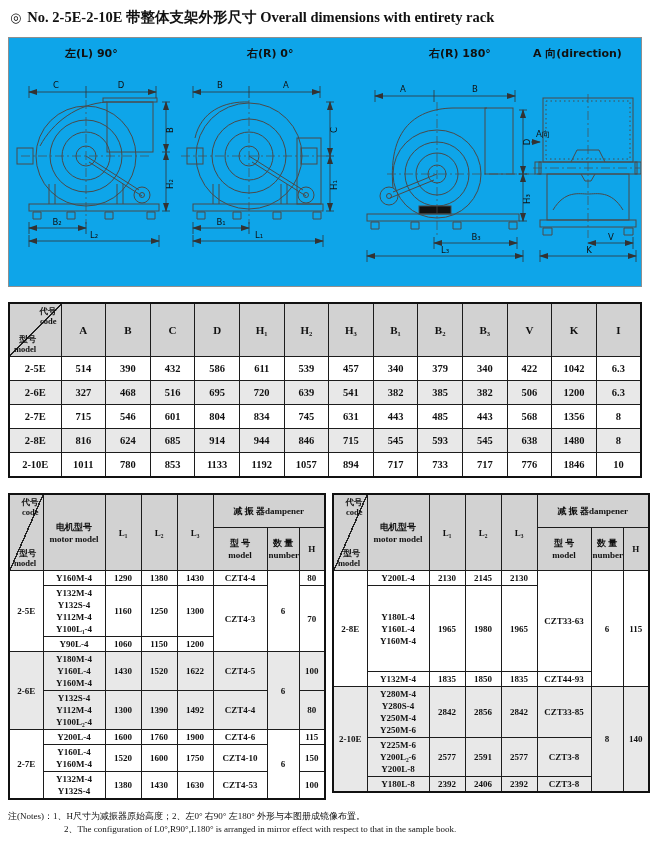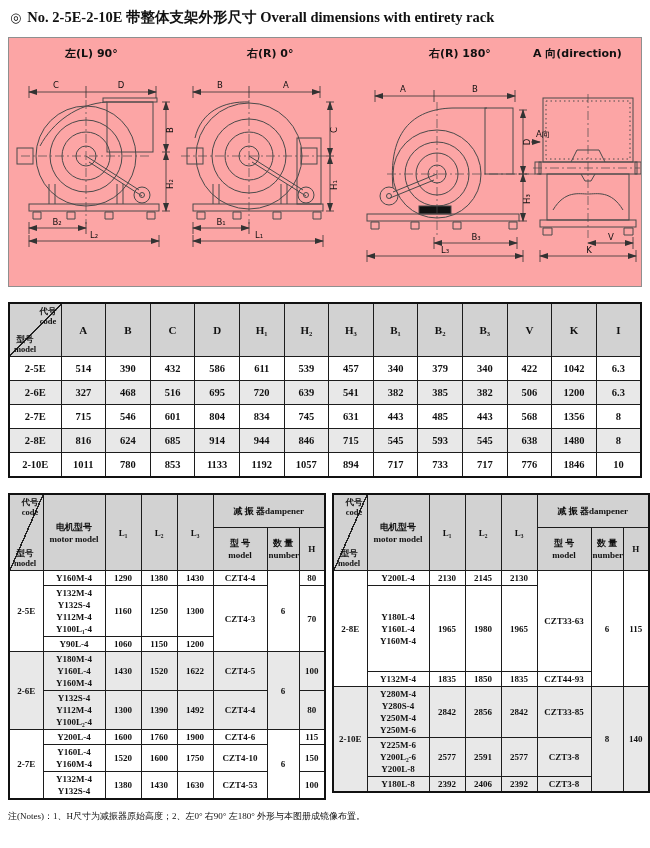--- a/index.html
+++ b/index.html
@@ -1,20 +1,20 @@
 <!DOCTYPE html>
 <html><head>
 <meta charset="utf-8">
 <style>
   html,body{margin:0;padding:0;}
   body{width:650px;height:848px;background:#ffffff;color:#111;
        font-family:"Liberation Serif","DejaVu Sans",serif;}
   .title{padding:8px 10px 2px;font-weight:bold;font-size:14.5px;white-space:nowrap;}
   .title .bullet{font-size:13px;margin-right:6px;}
-  .panel{margin:8px 8px 0;border:1px solid #8f8f8f;height:248px;position:relative;background:#fca5a5;}
+  .panel{margin:8px 8px 0;border:1px solid #8f8f8f;height:248px;position:relative;background:#0ea5e9;}
   .panel .hd{position:absolute;top:8px;font-weight:bold;font-size:11px;
              font-family:"DejaVu Sans","Liberation Sans",sans-serif;white-space:nowrap;}
   .hd1{left:56px}.hd2{left:238px}.hd3{left:420px}.hd4{left:524px}
   svg.draw{position:absolute;left:0;top:0;}
   table{border-collapse:collapse;table-layout:fixed;}
   td{border:1px solid #1c1c1c;text-align:center;vertical-align:middle;font-weight:bold;overflow:hidden;}
   .maintbl{width:634px;margin:15px 8px 0;font-size:10.5px;border:2px solid #111;}
   .maintbl td.h{background-color:#d2d2d2;height:50px;font-size:11px;}
   .maintbl tr.d td{height:21px;}
   .maintbl tr.alt td{background-color:#e8e8e8;}
@@ -22,21 +22,21 @@
   .motbl{width:314px;font-size:9px;border:2px solid #111;height:293px;}
   .motbl td{padding:1px 1px;line-height:12px;}
   .motbl td.h{background-color:#d2d2d2;}
   .pre{white-space:pre-line;}
   .motors{white-space:pre-line;line-height:12.5px;margin-left:44px;}
   tbody.gray td{background-color:#e8e8e8;}
   .diag{position:relative;background-image:linear-gradient(to bottom right,
         transparent calc(50% - 0.7px),#222 calc(50% - 0.7px),#222 calc(50% + 0.7px),transparent calc(50% + 0.7px));}
   .diag .tr{position:absolute;top:2px;right:4px;line-height:10px;text-align:center;}
   .diag .bl{position:absolute;bottom:2px;left:4px;line-height:10px;text-align:center;}
-  .diag span{display:block;font-size:8.5px;}
+  .diag span{display:block;font-size:8.5px;text-align:right;}
   .notes{margin:10px 8px 16px;font-size:9px;line-height:1.45;}
   .notes .en{margin-left:56px;}
   svg text{font-family:"DejaVu Sans","Liberation Sans",sans-serif;font-size:8.5px;fill:#111;}
 </style>
 </head>
 <body>
 
 <div class="title">
   <span class="bullet">◎</span><span>No. 2-5E-2-10E 带整体支架外形尺寸 Overall dimensions with entirety rack</span>
 </div>
@@ -524,13 +524,14 @@
         <td>2406</td>
         <td>2392</td>
         <td>CZT3-8</td>
       </tr>
     </tbody>
   </table>
 </div>
 
 <div class="notes">
   <div><span>注(Notes)：</span><span>1、H尺寸为减振器原始高度；2、左0°  右90°  左180°  外形与本图册成镜像布置。</span></div>
+  <div class="en">2、The configuration of L0°,R90°,L180° is arranged in mirror effect with respect to that in the sample book.</div>
 </div>
 
 </body></html>

